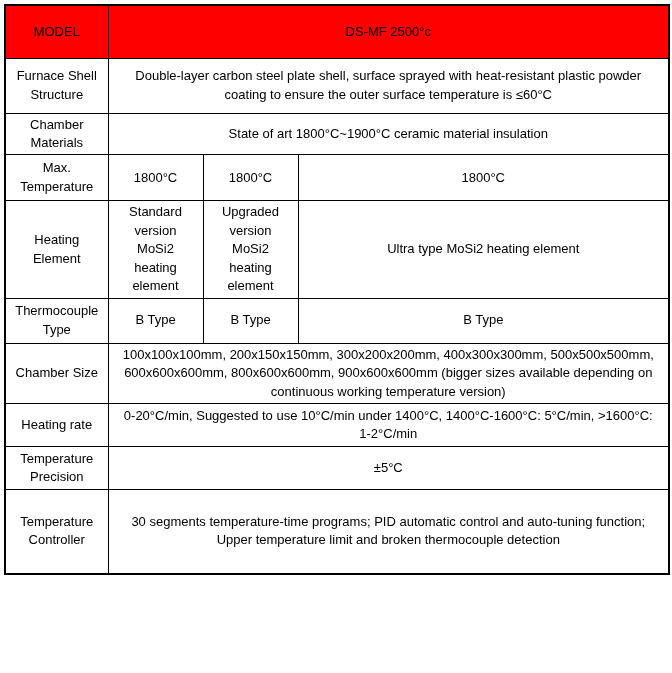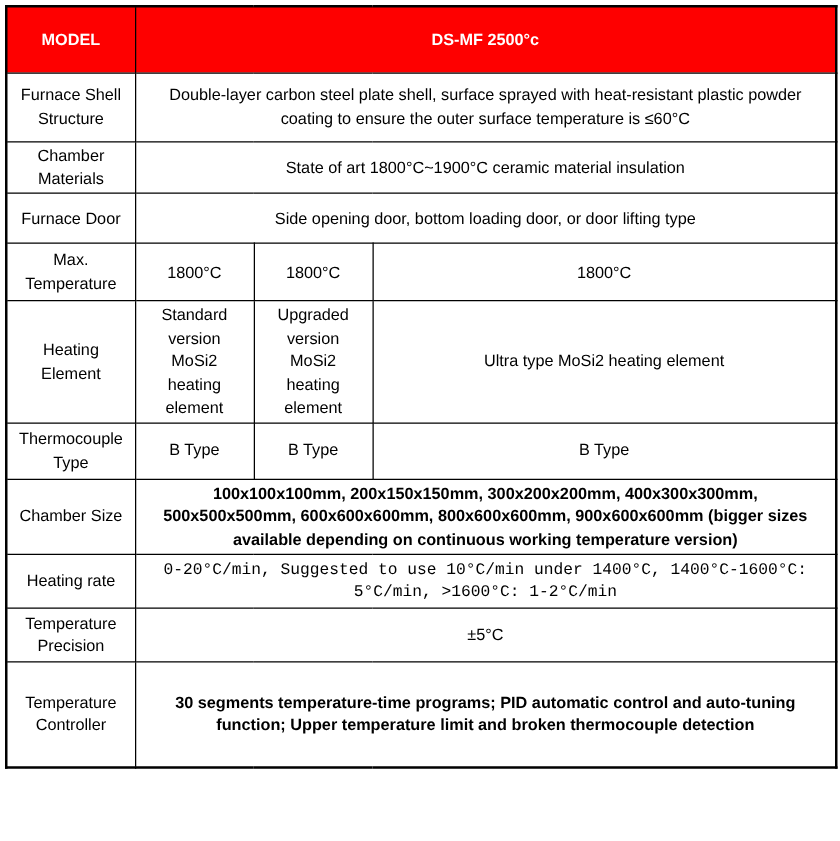--- a/index.html
+++ b/index.html
@@ -25,32 +25,32 @@
     border: 1px solid #000000;
     text-align: center;
     vertical-align: middle;
     font-size: 13px;
     line-height: 1.42;
     padding: 2px 6px;
   }
   
   .hdr-cell {
     background: #fe0000;
-    color: #ffffff;
-    font-weight: bold;
+    color: #000000;
+    font-weight: normal;
     font-size: 13.5px;
   }
   
   .label-cell {
     padding: 2px 8px;
   }
   
   .span-cell { padding: 2px 30px; }
-  .span-cell.tight { padding: 2px 10px; font-family: Liberation Mono, monospace; }
-  .span-cell.mid { padding: 2px 14px; font-weight: bold; }
+  .span-cell.tight { padding: 2px 10px; }
+  .span-cell.mid { padding: 2px 14px; }
   
   .col-cell { padding: 2px 5px; }
 </style>
 </head>
 <body>
 
 <table class="spec-table">
   <colgroup>
     <col style="width:103px">
     <col style="width:95px">
@@ -67,24 +67,20 @@
   <tr style="height:55px">
     <td class="label-cell">Furnace Shell Structure</td>
     <td class="span-cell" colspan="3">Double-layer carbon steel plate shell, surface sprayed with heat-resistant plastic powder coating to ensure the outer surface temperature is ≤60°C</td>
   </tr>
 
   <tr style="height:39px">
     <td class="label-cell">Chamber Materials</td>
     <td class="span-cell" colspan="3">State of art 1800°C~1900°C ceramic material insulation</td>
   </tr>
 
-  <tr style="height:40px">
-    <td class="label-cell">Furnace Door</td>
-    <td class="span-cell" colspan="3">Side opening door, bottom loading door, or door lifting type</td>
-  </tr>
 
   <tr style="height:46px">
     <td class="label-cell">Max. Temperature</td>
     <td class="col-cell">1800°C</td>
     <td class="col-cell">1800°C</td>
     <td class="col-cell">1800°C</td>
   </tr>
 
 
   <tr style="height:64px">

